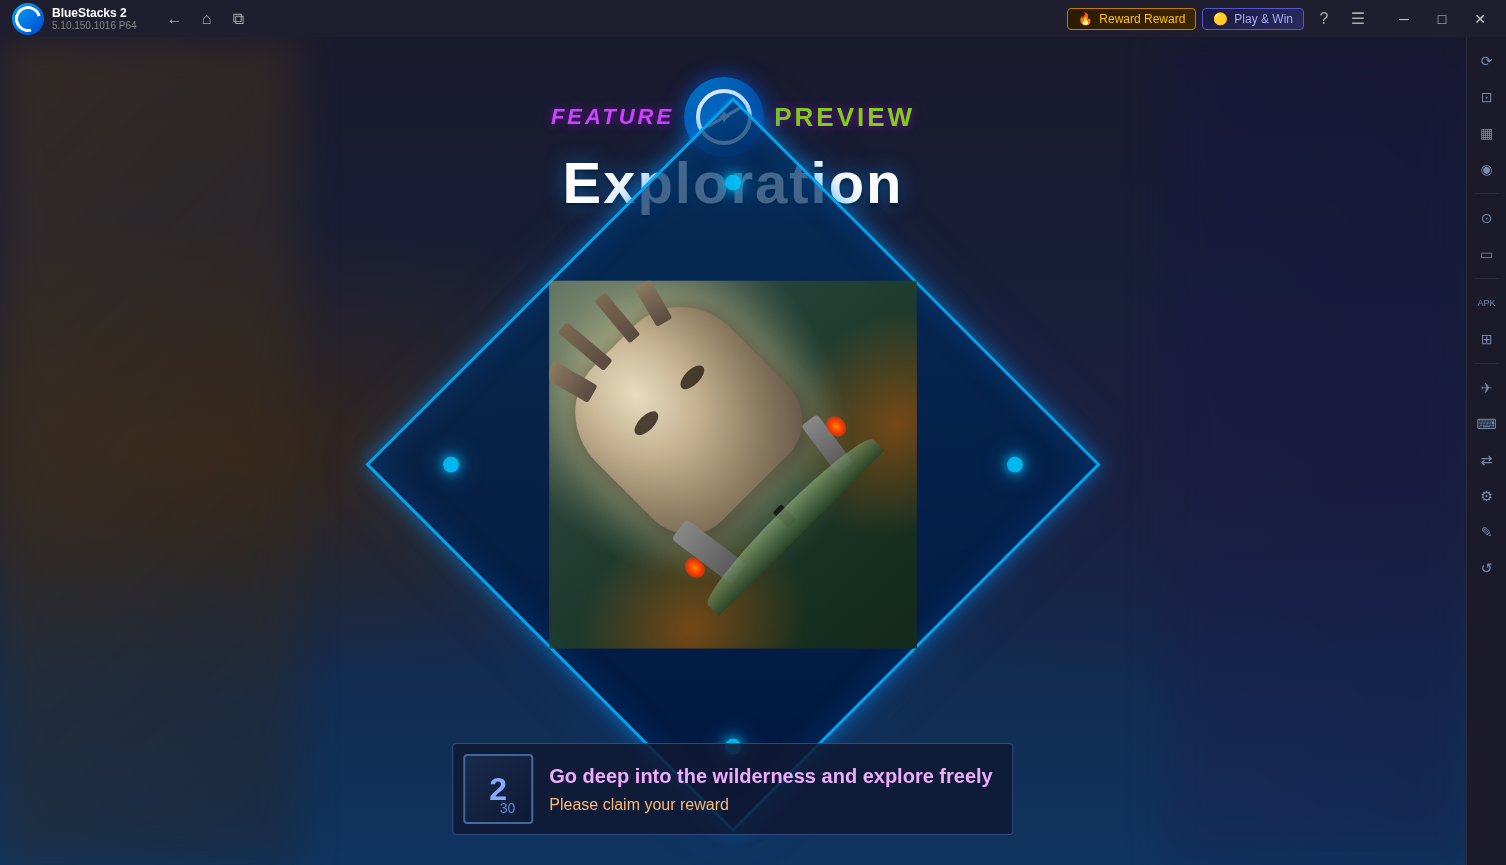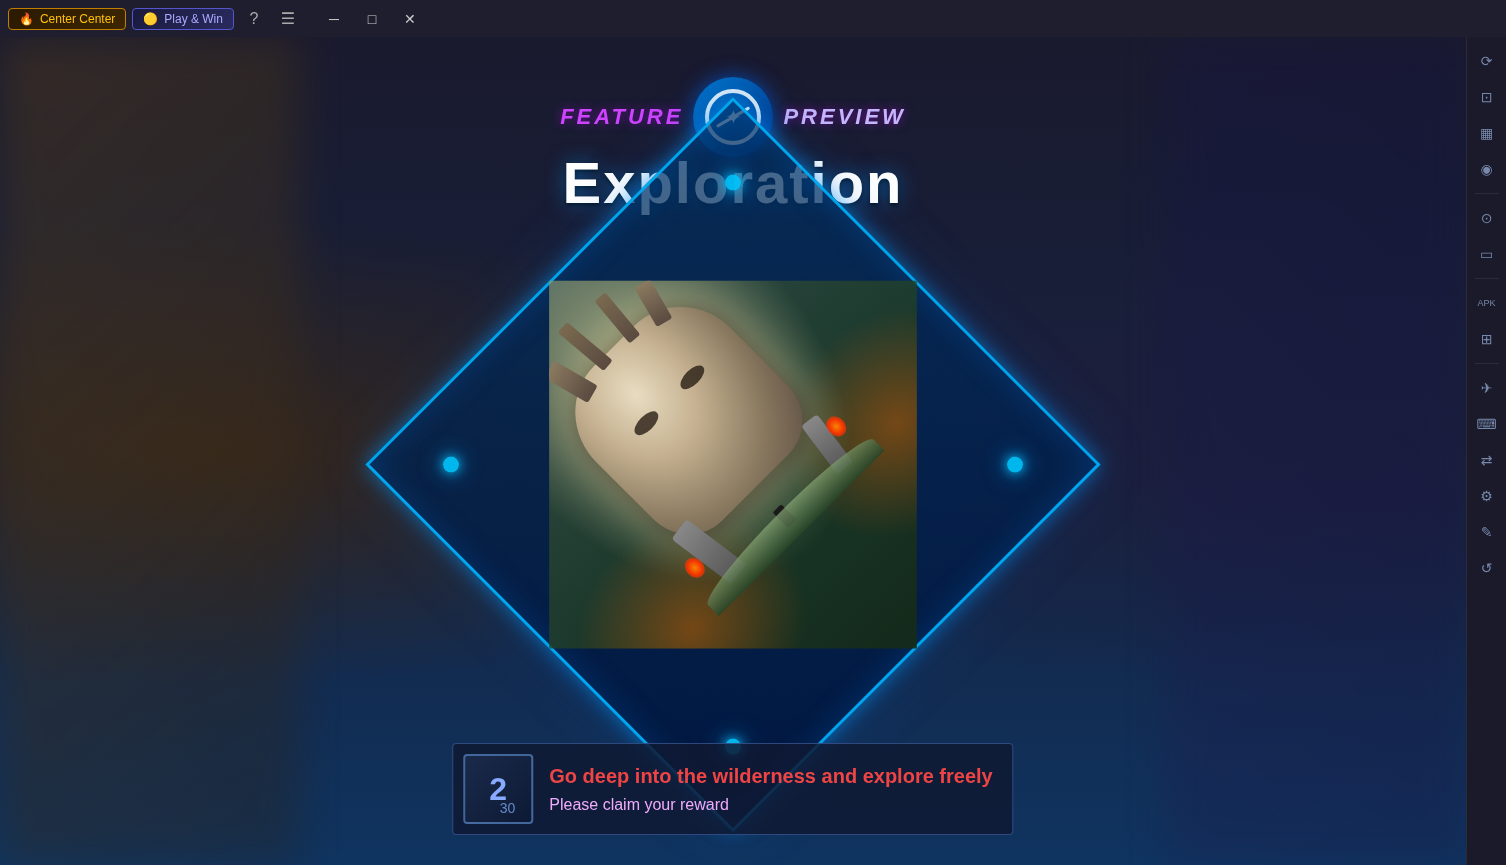--- a/index.html
+++ b/index.html
@@ -277,27 +277,27 @@
       right: 16px;
     }
 
     .info-text {
       flex: 1;
     }
 
     .info-main {
       font-size: 20px;
       font-weight: 600;
-      color: #ef4444;
+      color: #f0abfc;
       margin-bottom: 8px;
     }
 
     .info-sub {
       font-size: 16px;
-      color: #f0abfc;
+      color: #fdba74;
     }
 
     
     .right-sidebar {
       position: absolute;
       top: 37px;
       right: 0;
       width: 40px;
       bottom: 0;
       background: #1a1a2a;
@@ -367,26 +367,25 @@
       font-size: 22px;
       font-weight: 900;
       font-style: italic;
       letter-spacing: 3px;
       text-transform: uppercase;
       color: #cc44ff;
       text-shadow: 0 0 10px rgba(200,0,255,0.5);
     }
 
     .feature-right {
-      font-size: 22px;
+      font-size: 26px;
       font-weight: 900;
-      font-style: italic;
       letter-spacing: 3px;
       text-transform: uppercase;
-      color: #c4b5fd;
+      color: #84cc16;
       text-shadow: 0 0 10px rgba(200,0,255,0.5);
     }
 
     .center-logo {
       width: 80px;
       height: 80px;
       border-radius: 50%;
       background: linear-gradient(135deg, #0077cc, #003388);
       display: flex;
       align-items: center;
@@ -424,25 +423,37 @@
       left: 50%;
       transform: translate(-50%, -50%);
       color: white;
       font-size: 20px;
     }
   </style>
 </head>
 <body>
 
 <div class="title-bar">
+  <div class="title-bar-left">
+    <div class="bs-logo"></div>
+    <div>
+      <div class="app-name">BlueStacks 2</div>
+      <div class="app-version">5.10.150.1016  P64</div>
+    </div>
+    <div class="title-bar-nav">
+      <div class="nav-btn">←</div>
+      <div class="nav-btn">⌂</div>
+      <div class="nav-btn">⧉</div>
+    </div>
+  </div>
 
   <div class="title-bar-right">
     <div class="reward-btn">
       <span>🔥</span>
-      <span>Center Center</span>
+      <span>Reward Reward</span>
     </div>
     <div class="play-win-btn">
       <span>🟡</span>
       <span>Play &amp; Win</span>
     </div>
     <div class="nav-btn" style="color:#aaa;font-size:16px;width:28px;height:28px;display:flex;align-items:center;justify-content:center;cursor:pointer;">?</div>
     <div class="nav-btn" style="color:#aaa;font-size:16px;width:28px;height:28px;display:flex;align-items:center;justify-content:center;cursor:pointer;">☰</div>
     <div class="title-bar-controls">
       <div class="ctrl-btn">─</div>
       <div class="ctrl-btn">□</div>

